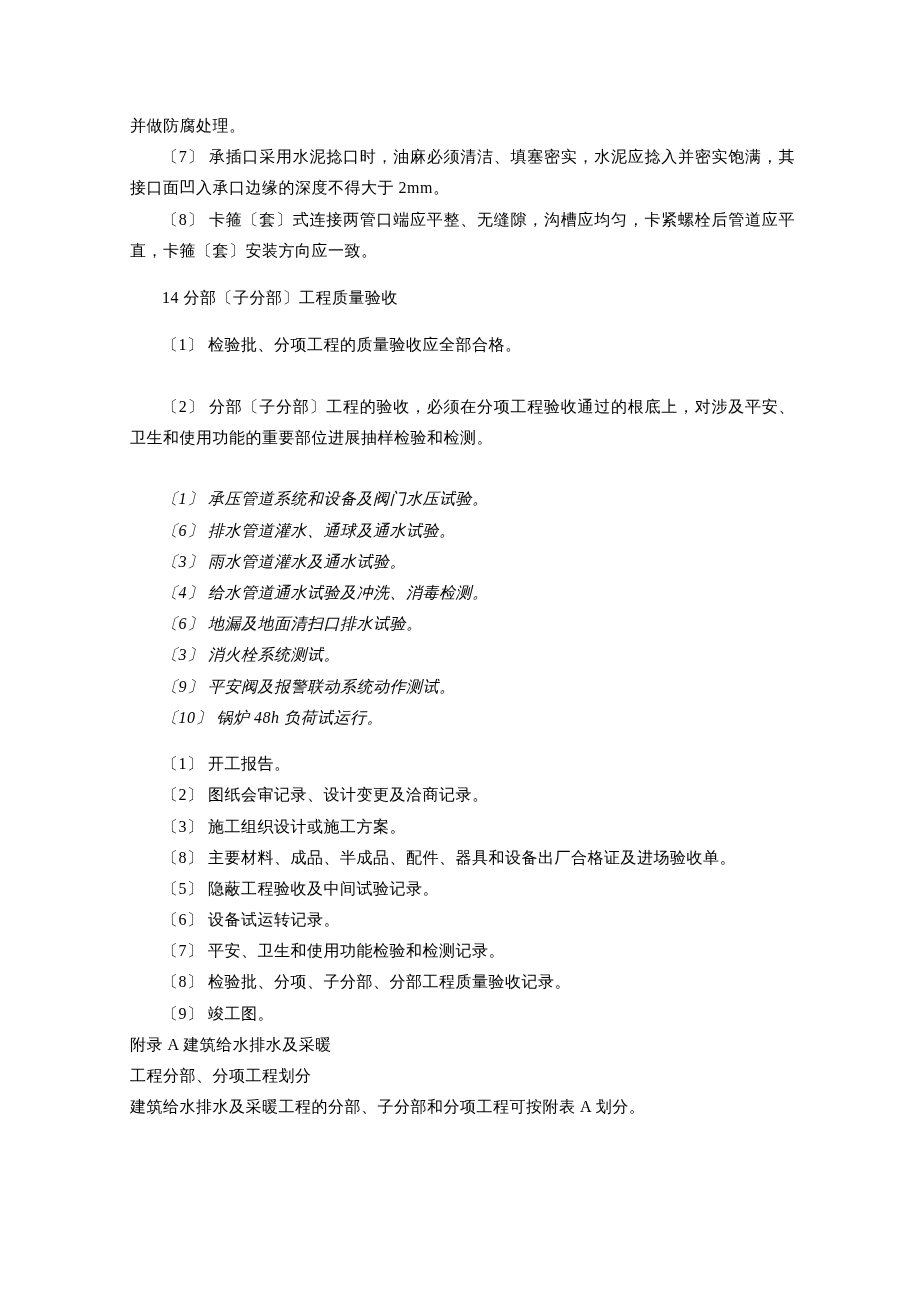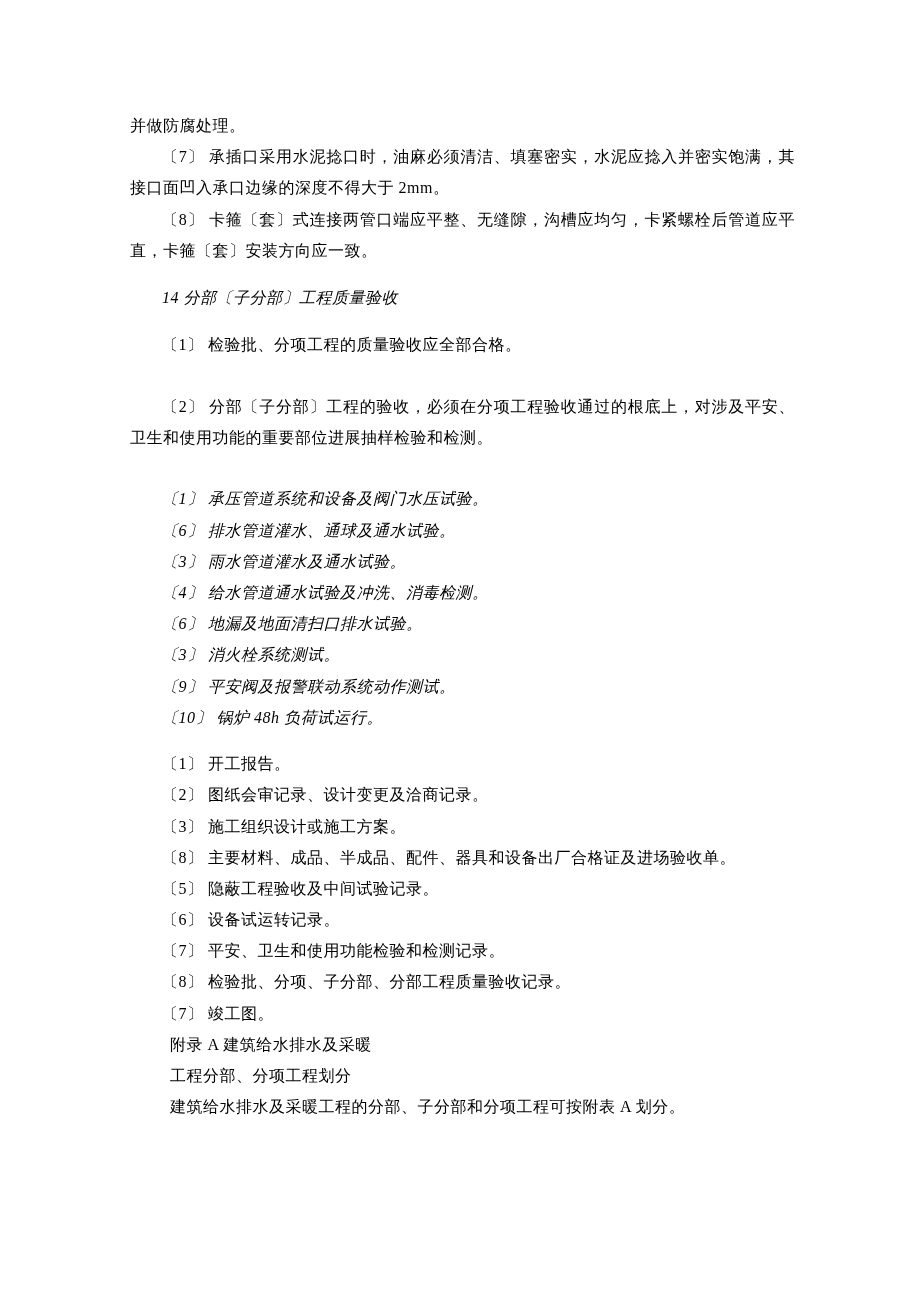--- a/index.html
+++ b/index.html
@@ -21,40 +21,38 @@
     .para {
       text-align: justify;
     }
     .indent-1 {
       text-indent: 2em;
     }
     .section-head {
       text-indent: 2em;
       margin-top: 1em;
       margin-bottom: 1em;
-      font-style: italic;
     }
     .item-1 {
       text-indent: 2em;
       margin-bottom: 1.9em;
     }
     .item-2 {
       text-indent: 2em;
       margin-bottom: 1.9em;
     }
     .list-group {
       margin-bottom: 0.95em;
       font-style: italic;
     }
     .list-item {
       text-indent: 2em;
     }
     .appendix {
       text-indent: 0;
-      margin-left: 40px;
     }
     .no-indent {
       text-indent: 0;
     }
   </style>
 </head>
 <body>
 
 <div class="para no-indent">并做防腐处理。</div>
 <div class="para indent-1">〔7〕 承插口采用水泥捻口时，油麻必须清洁、填塞密实，水泥应捻入并密实饱满，其接口面凹入承口边缘的深度不得大于 2mm。</div>
@@ -79,18 +77,18 @@
 
 <div>
   <div class="para list-item">〔1〕 开工报告。</div>
   <div class="para list-item">〔2〕 图纸会审记录、设计变更及洽商记录。</div>
   <div class="para list-item">〔3〕 施工组织设计或施工方案。</div>
   <div class="para list-item">〔8〕 主要材料、成品、半成品、配件、器具和设备出厂合格证及进场验收单。</div>
   <div class="para list-item">〔5〕 隐蔽工程验收及中间试验记录。</div>
   <div class="para list-item">〔6〕 设备试运转记录。</div>
   <div class="para list-item">〔7〕 平安、卫生和使用功能检验和检测记录。</div>
   <div class="para list-item">〔8〕 检验批、分项、子分部、分部工程质量验收记录。</div>
-  <div class="para list-item">〔7〕 竣工图。</div>
+  <div class="para list-item">〔9〕 竣工图。</div>
 </div>
 
 <div class="para appendix">附录 A  建筑给水排水及采暖</div>
 <div class="para appendix">工程分部、分项工程划分</div>
 <div class="para appendix">建筑给水排水及采暖工程的分部、子分部和分项工程可按附表 A 划分。</div>
 
 </body></html>

